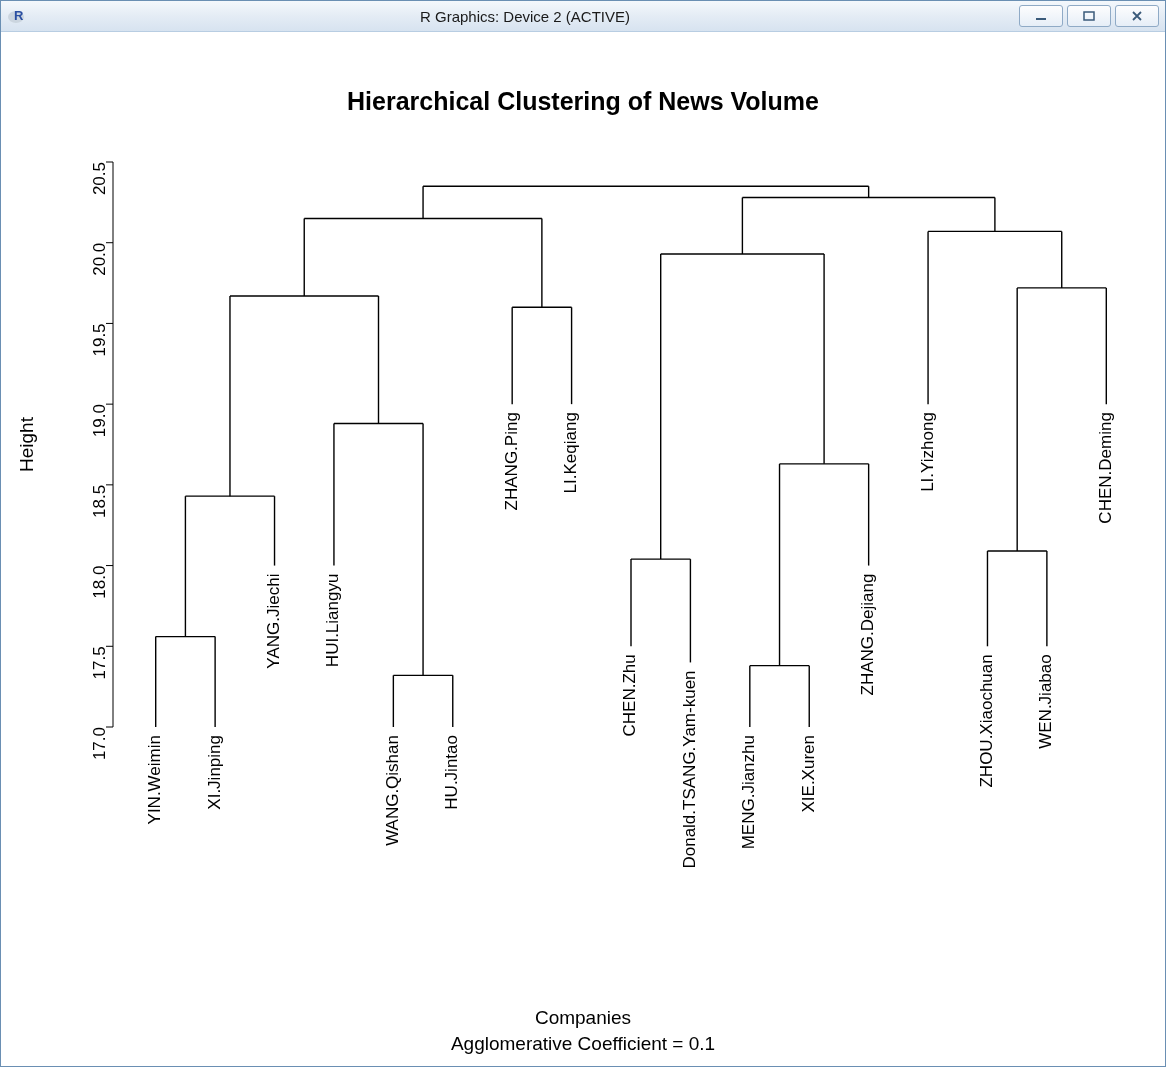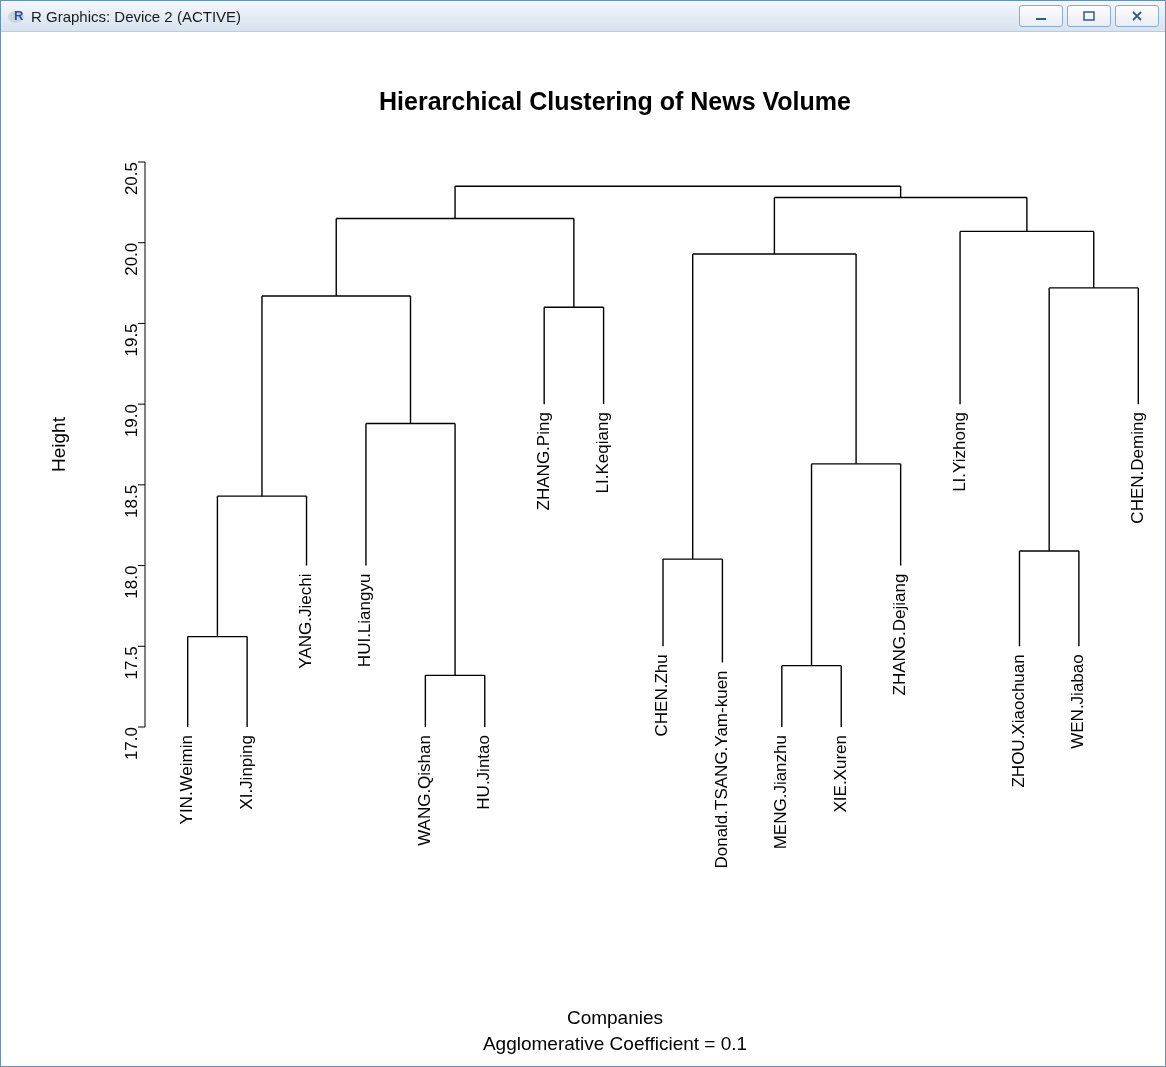--- a/index.html
+++ b/index.html
@@ -1,27 +1,27 @@
 <!DOCTYPE html>
 <html><head>
 <meta charset="utf-8">
 <style>
   html,body{margin:0;padding:0;font-family:Arial,Helvetica,sans-serif;background:#fff;}
   .window{width:1164px;height:1065px;border:1px solid #6a8fb3;background:#fff;position:relative;}
   .titlebar{height:30px;background:linear-gradient(to bottom,#f4f8fc 0%,#e4ecf5 50%,#d7e3f0 100%);
             border-bottom:1px solid #b8cde2;display:flex;align-items:center;padding:0 6px;
             font-size:15px;color:#1a1a1a;}
   .titlebar .icon{width:18px;height:18px;margin-right:6px;display:flex;align-items:center;justify-content:center;}
-  .titlebar .title{flex:1;}
+  .titlebar .title{flex:1;text-align:center;}
   .winbtns{display:flex;gap:4px;}
   .winbtn{width:42px;height:20px;border:1px solid #8faac6;border-radius:3px;
           background:linear-gradient(to bottom,#fdfdfe,#e6eef7);display:flex;align-items:center;
           justify-content:center;cursor:pointer;}
   .winbtn svg{width:14px;height:10px;display:block;}
-  .plot-area{position:absolute;left:0;top:31px;right:0;bottom:0;background:#fff;padding-left:32px;}
+  .plot-area{position:absolute;left:0;top:31px;right:0;bottom:0;background:#fff;}
   svg.plot{display:block;}
   .axis-title{font-size:19px;fill:#000;}
   .main-title{font-size:25px;font-weight:bold;fill:#000;}
   .tick-label{font-size:17px;fill:#000;}
   .leaf-label{font-size:17px;fill:#000;}
   .sub-label{font-size:19px;fill:#000;}
 </style>
 </head>
 <body>
 

